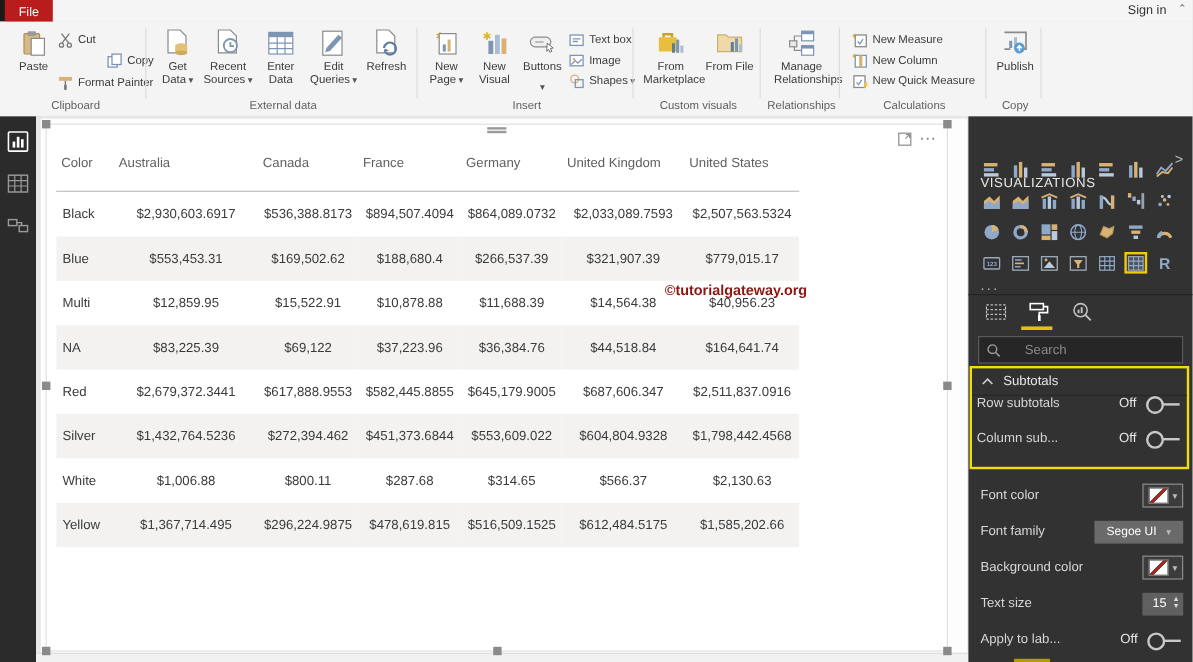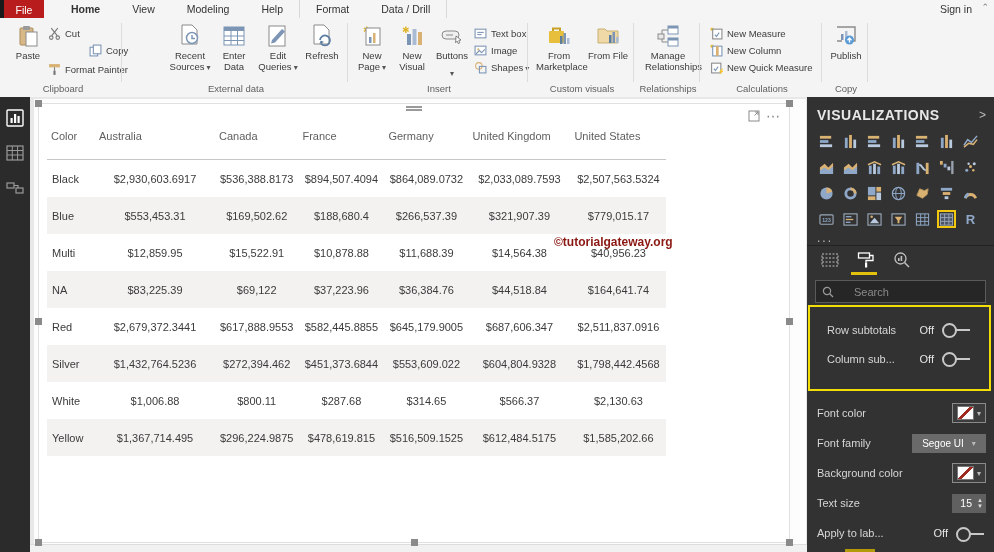--- a/index.html
+++ b/index.html
@@ -58,37 +58,37 @@
   table.matrix th:nth-child(5){width:76px;}
   table.matrix th:nth-child(6){width:94px;}
   table.matrix th:nth-child(7){width:88px;}
   .watermark{position:absolute;left:515px;top:131px;font-size:12px;font-weight:bold;color:#8a1711;}
 
   .bottom-strip{position:absolute;left:0;bottom:0;width:777px;height:7px;background:#f1f1f1;border-top:1px solid #ddd;}
 
   
   .panel{position:absolute;left:807px;top:97px;width:187px;height:455px;background:#323232;color:#d0d0d0;}
   .panel-header{position:absolute;left:10px;right:8px;top:10px;display:flex;align-items:center;}
-  .panel-title{font-size:14px;font-weight:bold;letter-spacing:.5px;color:#e8e8e8;flex:1;}
+  .panel-title{font-size:11px;font-weight:normal;letter-spacing:.5px;color:#e8e8e8;flex:1;margin-top:40px;}
   .panel-chev{color:#bbb;font-size:12px;cursor:pointer;}
   .vgrid{position:absolute;left:8px;top:35px;width:172px;display:flex;flex-wrap:wrap;}
   .vicon{width:19px;height:18px;margin:0 3px 8px 2px;display:flex;align-items:center;justify-content:center;cursor:pointer;box-sizing:border-box;}
   .vicon.sel{border:2px solid #F2C80F;}
   .vmore{position:absolute;left:10px;top:134px;font-size:12px;color:#bbb;letter-spacing:2px;cursor:pointer;}
   .pane-div{position:absolute;left:0;right:0;top:148px;height:1px;background:#222;}
   .ptabs{position:absolute;left:12px;top:153px;display:flex;gap:14px;}
   .ptab{width:22px;height:20px;display:flex;align-items:center;justify-content:center;cursor:pointer;}
   .ptab-underline{position:absolute;left:44px;top:175px;width:26px;height:3px;background:#E2C20C;}
   .searchbox{position:absolute;left:8px;right:8px;top:183px;height:21px;background:#262626;border:1px solid #5a5a5a;display:flex;align-items:center;padding:0 6px;gap:18px;}
   .searchbox input{background:transparent;border:none;outline:none;color:#ccc;font-size:11px;width:120px;font-family:"Liberation Sans",sans-serif;}
   .searchbox input::placeholder{color:#8a8a8a;}
 
   .subgroup{position:absolute;left:1px;right:3px;top:208px;height:86px;border:2px solid #F2DE06;box-sizing:border-box;}
   .subhead{display:flex;align-items:center;gap:8px;height:22px;padding:0 8px;border-bottom:1px solid #262626;font-size:11px;color:#e6e6e6;cursor:pointer;}
-  .subrow{display:flex;align-items:flex-end;height:29px;padding:0 17px;font-size:11px;color:#d6d6d6;}
+  .subrow{display:flex;align-items:flex-start;height:29px;padding:0 4px;font-size:11px;color:#d6d6d6;}
   .subrow .lbl{flex:1;}
   .offlbl{margin-right:8px;color:#e6e6e6;}
   .toggle-off{position:relative;width:30px;height:13px;cursor:pointer;}
   .toggle-off .knob{position:absolute;left:0;top:0;width:11px;height:11px;border:2px solid #c8c8c8;border-radius:50%;}
   .toggle-off .bar{position:absolute;left:14px;top:6px;width:14px;height:2px;background:#c8c8c8;}
 
   .prow{position:absolute;left:0;right:0;height:30px;display:flex;align-items:center;padding:0 8px 0 10px;box-sizing:border-box;font-size:11px;color:#d6d6d6;justify-content:flex-end;}
   .prow .lbl{flex:1;}
   .swatchbtn{display:flex;align-items:center;gap:3px;border:1px solid #8a8a8a;background:#3c3c3c;padding:2px 4px;cursor:pointer;}
   .swatch{width:15px;height:12px;background:linear-gradient(135deg,#fff 42%,#9c2b21 42%,#9c2b21 56%,#fff 56%);border:1px solid #777;}
@@ -100,28 +100,20 @@
   .scroll-accent{position:absolute;left:38px;bottom:0;width:30px;height:3px;background:#b49a08;}
 </style>
 </head>
 <body>
 
 <div id="app">
 
   <div class="titlebar">
     <div class="win-edge"></div>
     <div class="file-tab">File</div>
-    <div class="tabs">
-      <div class="tab active">Home</div>
-      <div class="tab">View</div>
-      <div class="tab">Modeling</div>
-      <div class="tab">Help</div>
-      <div class="tab sep-l">Format</div>
-      <div class="tab sep-r">Data / Drill</div>
-    </div>
     <div class="signin">Sign in</div>
     <div class="rib-collapse">⌃</div>
   </div>
 
   <div class="ribbon">
 
     <div class="grp" style="left:4px;width:118px;">
       <div class="bigbtn" style="left:2px;">
         <span class="bicon">
           <svg viewBox="0 0 24 24" width="24" height="24">
@@ -152,20 +144,31 @@
             <rect x="1" y="1" width="10" height="3" fill="#d9b173"></rect>
             <path d="M6 4 v3" stroke="#777"></path>
             <rect x="5" y="7" width="2" height="4" fill="#777"></rect>
           </svg>
         <span>Format Painter</span>
       </div>
       <div class="grp-label">Clipboard</div>
     </div>
 
     <div class="grp" style="left:124px;width:224px;">
+      <div class="bigbtn" style="left:2px;">
+        <span class="bicon">
+          <svg viewBox="0 0 24 24" width="24" height="24">
+              <path d="M4 1 h10 l5 5 v14 h-15 z" fill="#fff" stroke="#8a8a8a"></path>
+              <ellipse cx="15" cy="14" rx="5" ry="2" fill="#e3c178"></ellipse>
+              <rect x="10" y="14" width="10" height="6" fill="#e3c178"></rect>
+              <ellipse cx="15" cy="20" rx="5" ry="2" fill="#cfa95c"></ellipse>
+            </svg>
+        </span>
+        <span class="blabel car">Get Data</span>
+      </div>
       <div class="bigbtn" style="left:44px;">
         <span class="bicon">
           <svg viewBox="0 0 24 24" width="24" height="24">
               <path d="M4 1 h10 l5 5 v14 h-15 z" fill="#fff" stroke="#8a8a8a"></path>
               <circle cx="14" cy="14" r="5.5" fill="#fff" stroke="#7d95b5" stroke-width="1.5"></circle>
               <path d="M14 11 v3.5 h3" stroke="#7d95b5" fill="none" stroke-width="1.5"></path>
             </svg>
         </span>
         <span class="blabel car">Recent Sources</span>
       </div>
@@ -732,20 +735,26 @@
 
     <div class="searchbox">
       <svg width="12" height="12" viewBox="0 0 12 12">
           <circle cx="5" cy="5" r="3.6" fill="none" stroke="#9a9a9a" stroke-width="1.2"></circle>
           <line x1="7.8" y1="7.8" x2="11" y2="11" stroke="#9a9a9a" stroke-width="1.3"></line>
         </svg>
       <input type="text" placeholder="Search" style="">
     </div>
 
     <div class="subgroup">
+      <div class="subhead">
+        <svg width="10" height="8" viewBox="0 0 10 8">
+            <polyline points="1,6 5,2 9,6" fill="none" stroke="#cccccc" stroke-width="1.4"></polyline>
+          </svg>
+        <span>Subtotals</span>
+      </div>
       <div class="subrow">
         <span class="lbl">Row subtotals</span>
         <span class="offlbl">Off</span>
         <span class="toggle-off">
             <span class="knob"></span>
             <span class="bar"></span>
           </span>
       </div>
       <div class="subrow">
         <span class="lbl">Column sub...</span>

